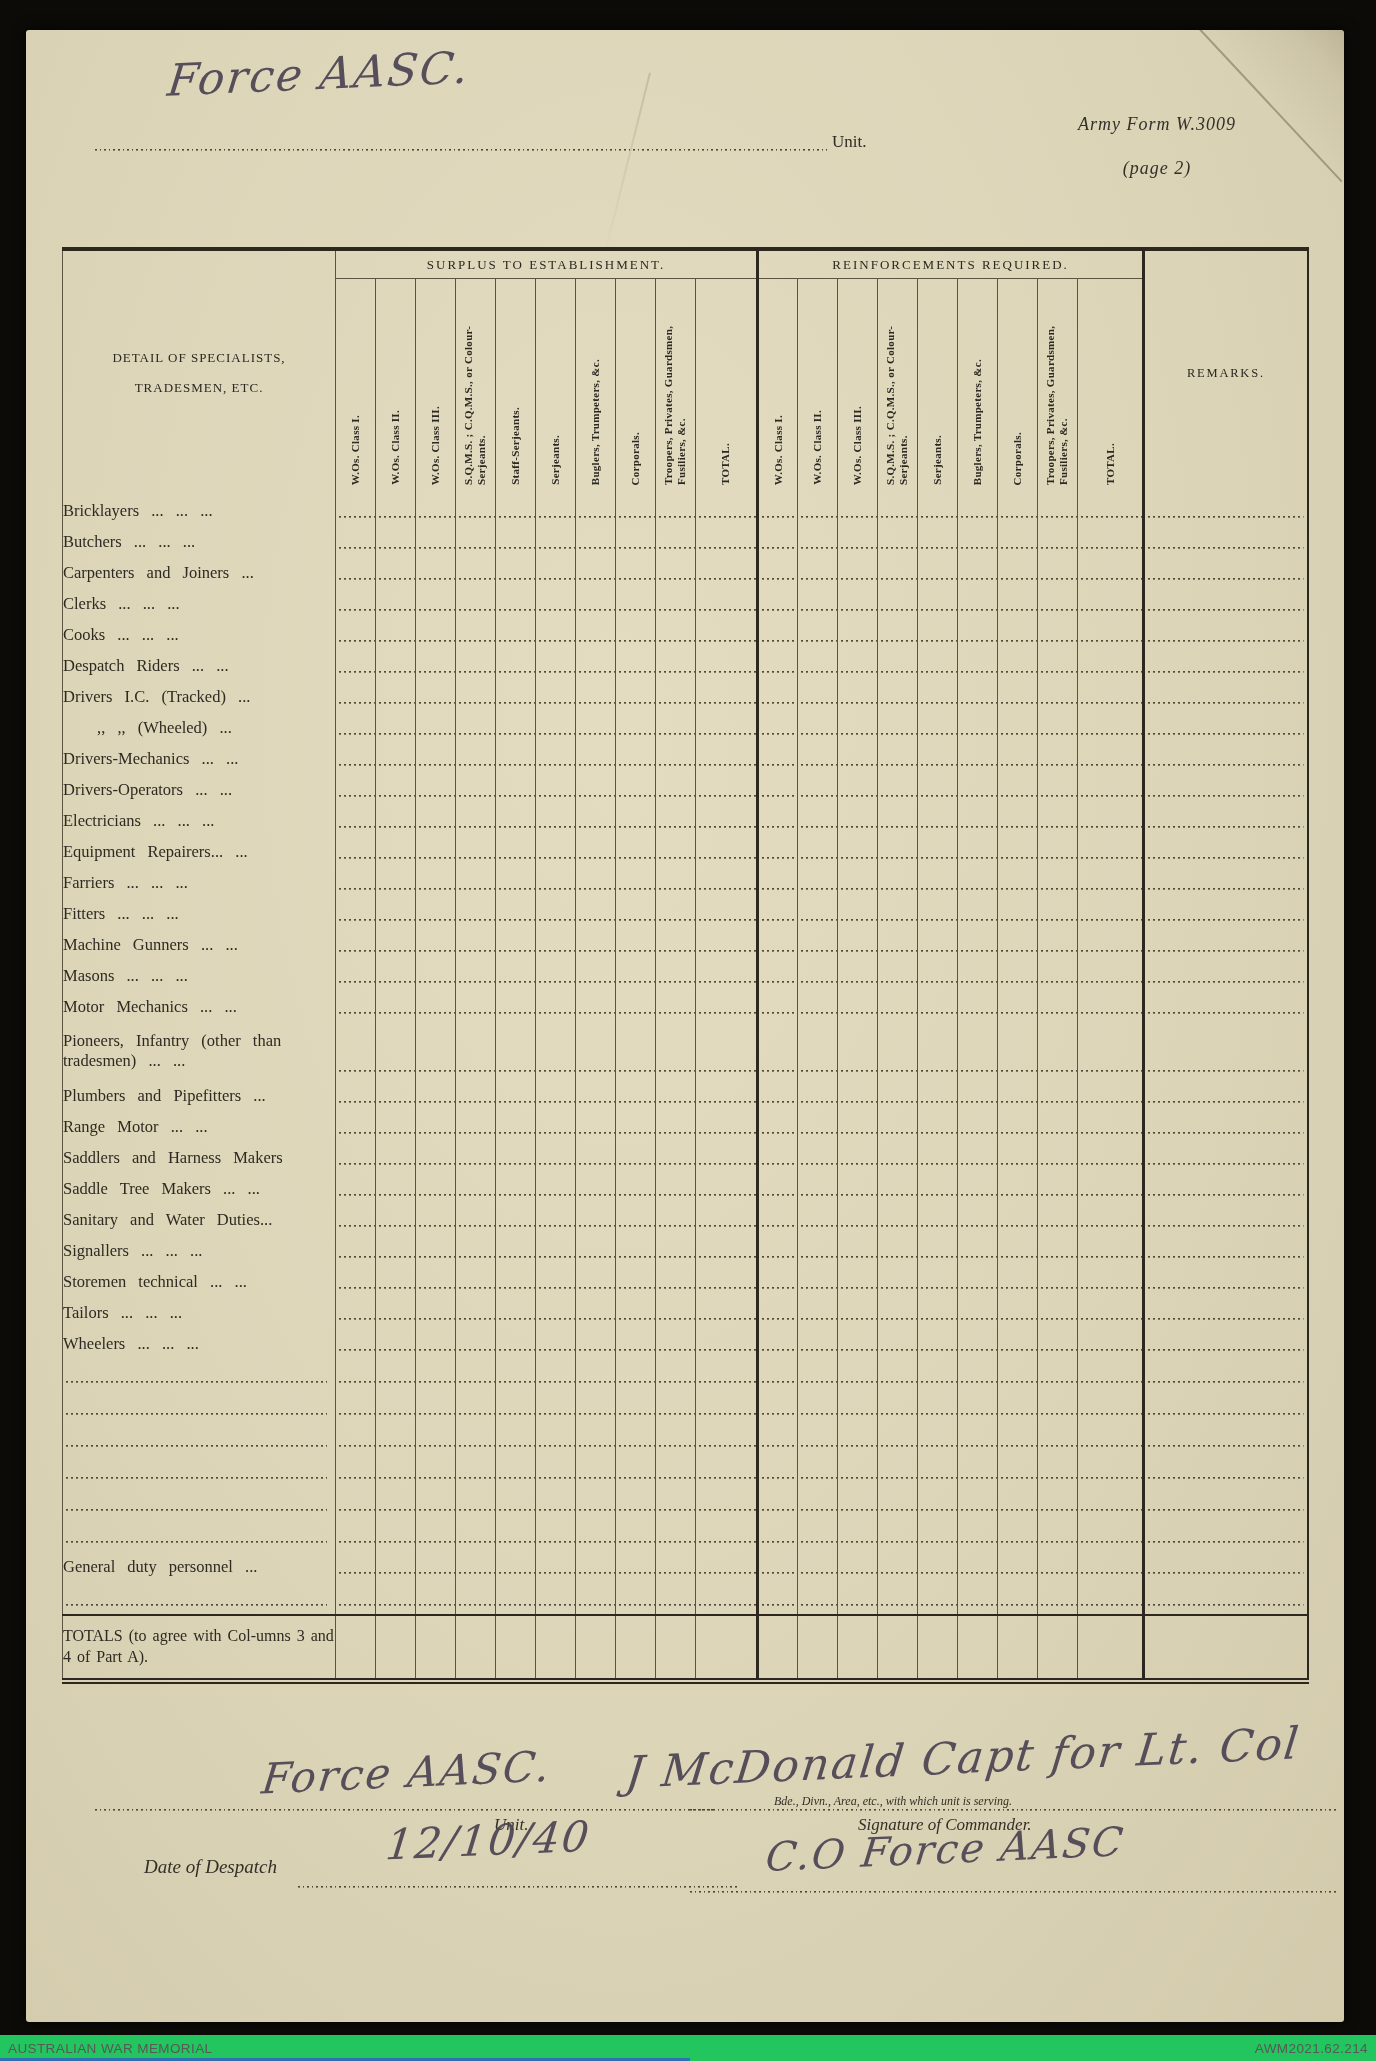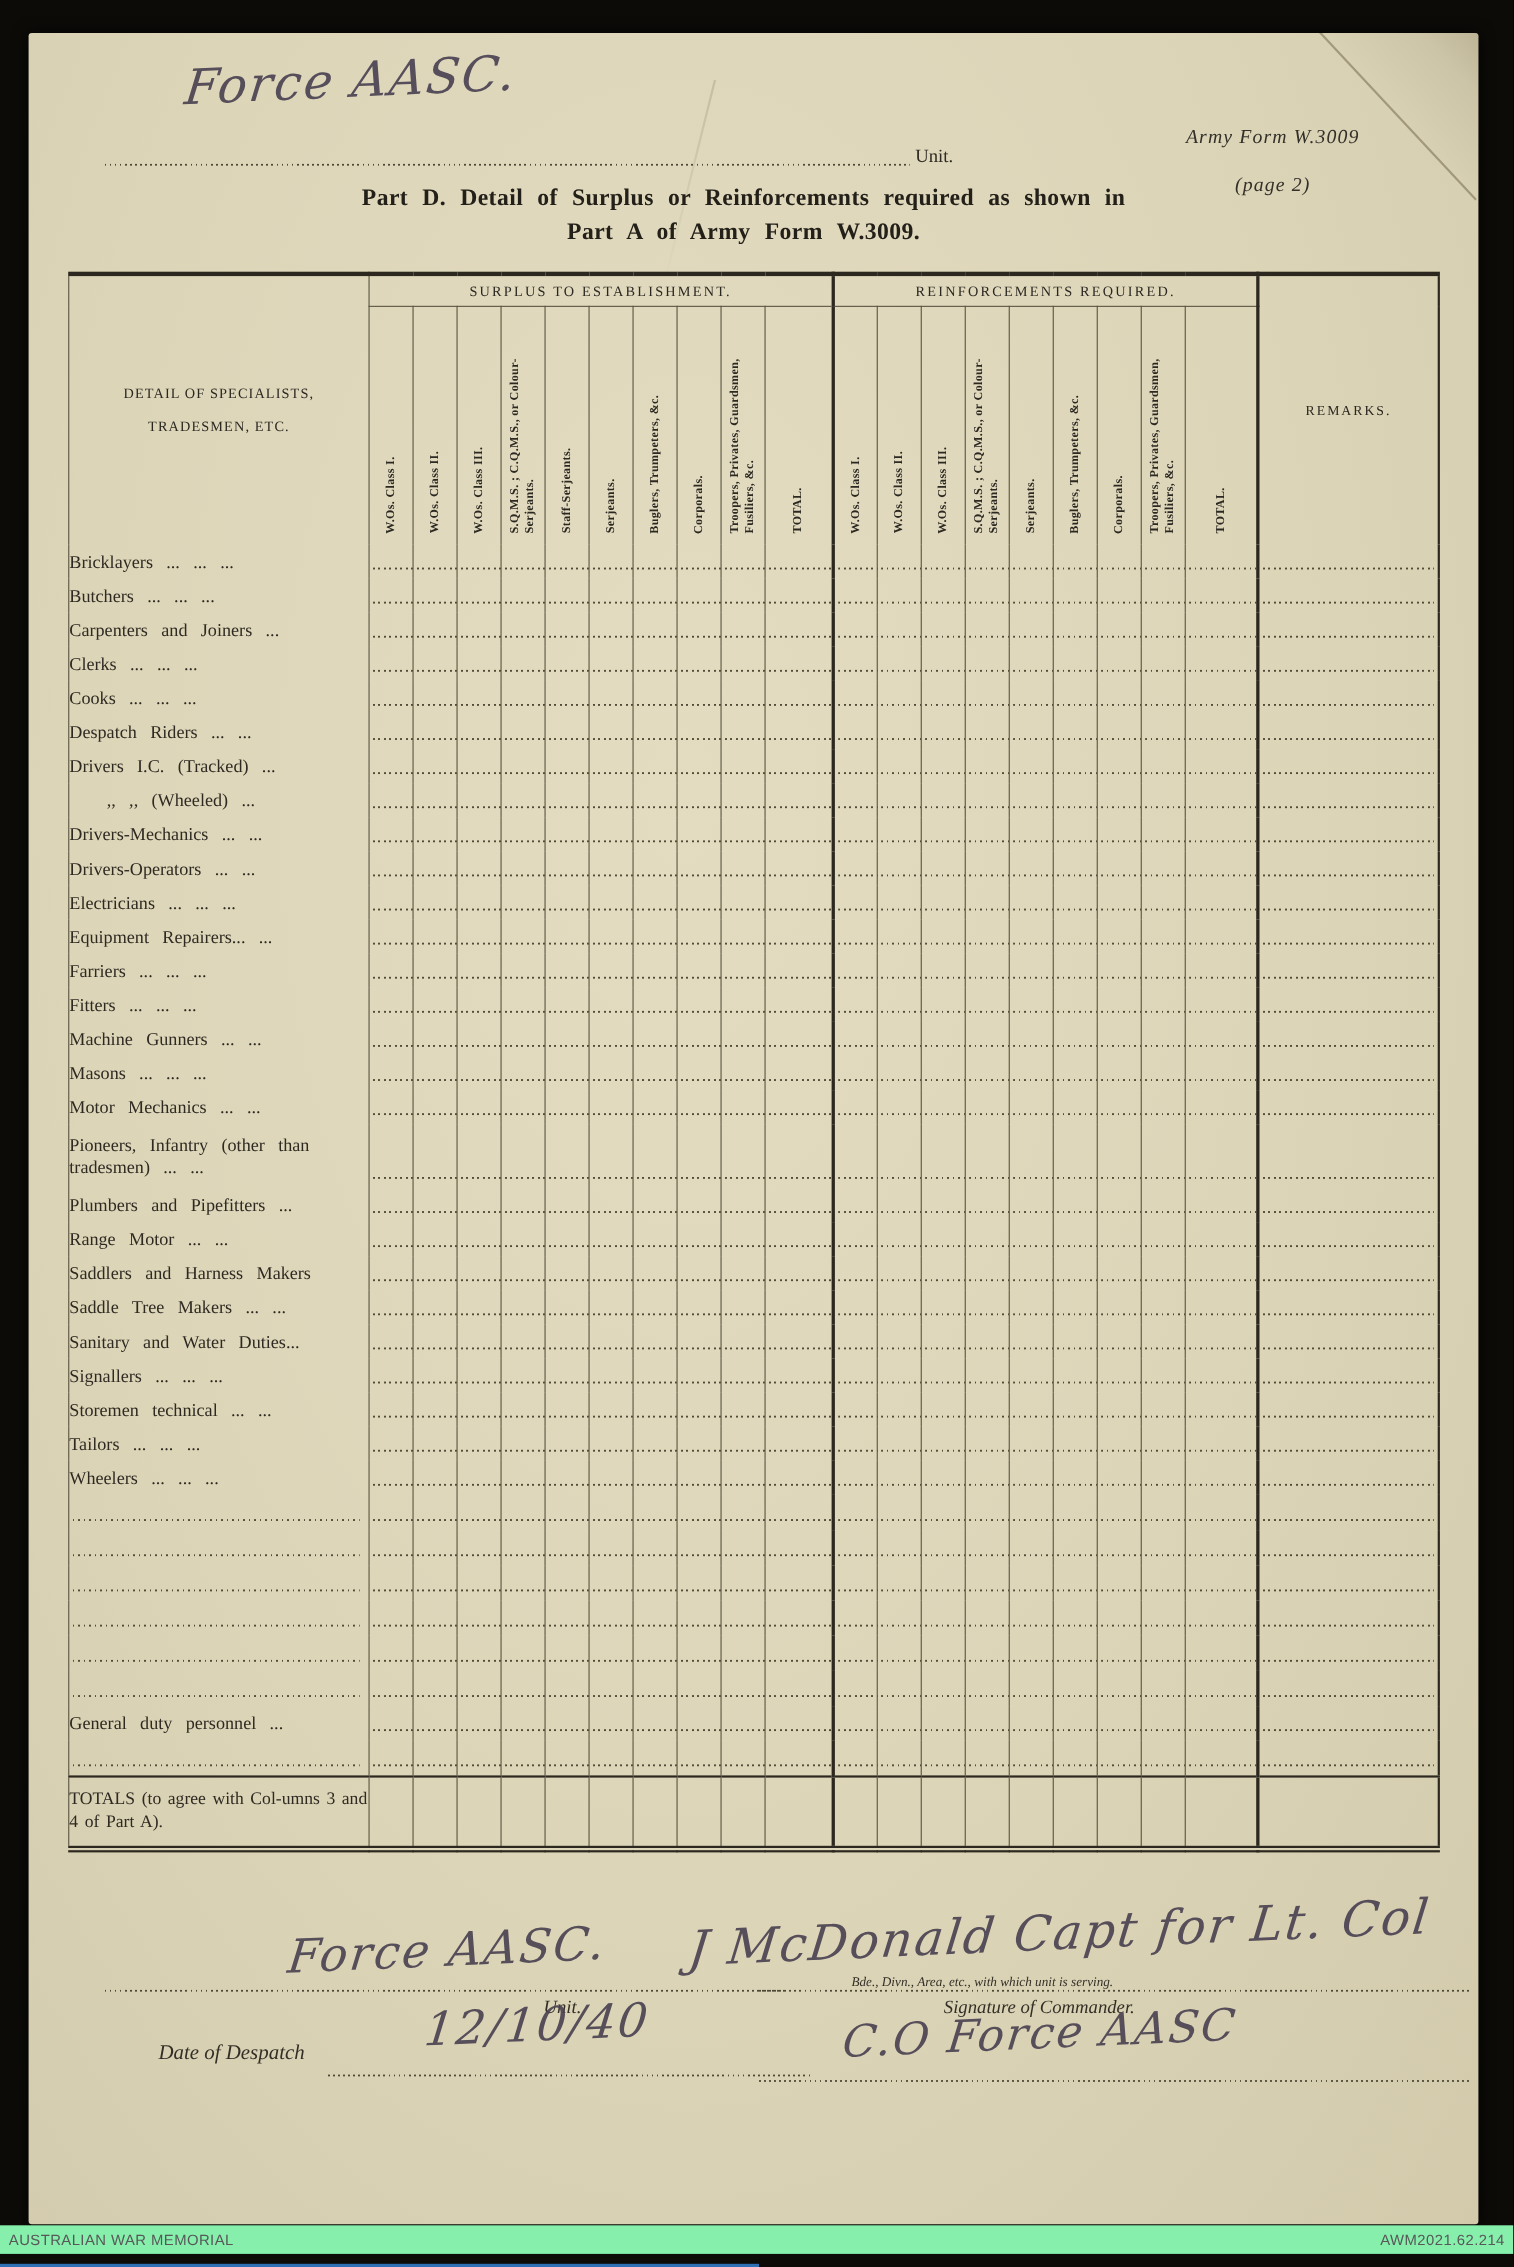--- a/index.html
+++ b/index.html
@@ -47,21 +47,21 @@
   tr.blank td{height:32px;}
   tr.tall td{height:58px;}
   .lbl{font-size:16.5px;padding-left:3px;word-spacing:8px;color:#2e2a22;}
   .lbl.indent{padding-left:34px;margin-top:28px;}
   .dotted{background-image:repeating-linear-gradient(90deg,#514b38 0 1.7px,transparent 1.7px 5px);
       background-size:96% 1.7px;background-repeat:no-repeat;background-position:3px calc(100% - 8px);}
   tr.totals td{height:62px;border-top:2px solid #2c2820;}
   .totlbl{font-size:16px;line-height:1.3;padding-right:40px;padding-left:2px;word-spacing:2px;background:none;}
 
   
-  .awm-strip{position:absolute;left:0;right:0;bottom:12px;height:26px;background:#86efac;
+  .awm-strip{position:absolute;left:0;right:0;bottom:0;height:26px;background:#22c55e;
       display:flex;justify-content:space-between;align-items:center;padding:0 8px;
       font-family:"Liberation Sans","DejaVu Sans",sans-serif;font-size:13.5px;color:#585858;letter-spacing:.4px;z-index:4;gap:47px;}
   .blue-bar{position:absolute;left:0;bottom:0;width:690px;height:3px;background:#2f6fb3;z-index:6;}
 </style>
 </head>
 <body>
 
 <div class="stage">
   <div class="paper">
 
@@ -73,24 +73,20 @@
 
     <span class="hw" style="left:142px;top:18px;font-size:44px;">Force AASC.</span>
     <div class="dotline" style="left:69px;top:119px;width:732px;"></div>
     <span style="position:absolute;left:806px;top:102px;font-size:17px;color:#2e2a24;">Unit.</span>
 
     <div class="form-ref">
       <div>Army Form W.3009</div>
       <div class="l2">(page 2)</div>
     </div>
 
-    <div class="title">
-      <span>Part D.  Detail of Surplus or Reinforcements required as shown in</span><br>
-      <span>Part A of Army Form W.3009.</span>
-    </div>
 
     <table class="form-table">
       <colgroup id="cols">
           <col style="width: 273px;">
           <col style="width: 40px;">
           <col style="width: 40px;">
           <col style="width: 40px;">
           <col style="width: 40px;">
           <col style="width: 40px;">
           <col style="width: 40px;">

